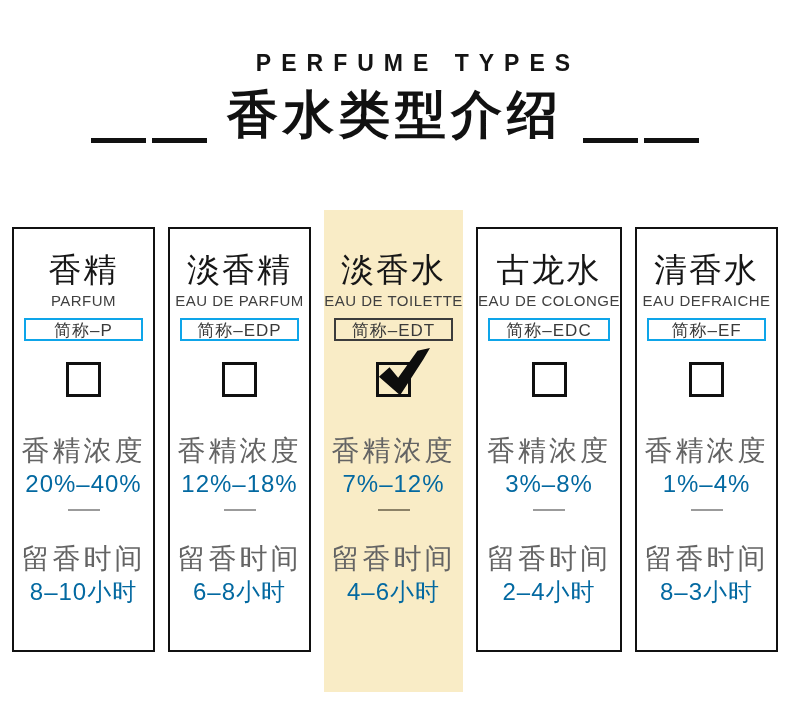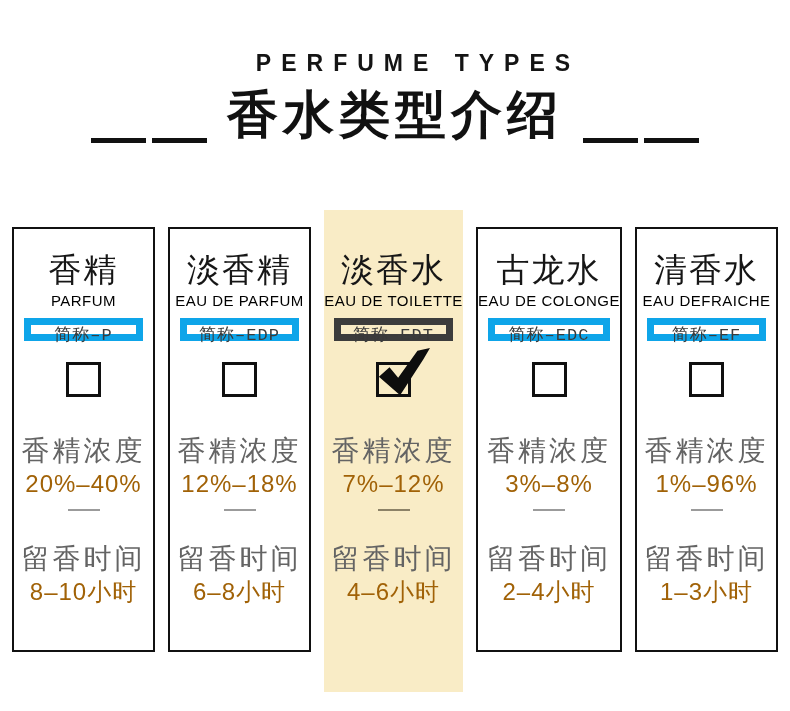--- a/index.html
+++ b/index.html
@@ -62,36 +62,35 @@
   .name-cn {
     font-size: 33px;
     color: #161616;
     letter-spacing: 2px;
     line-height: 38px;
     font-weight: 500;
   }
   .name-en {
     margin-top: 3px;
     font-size: 15px;
-    color: #000000;
+    color: #404040;
     letter-spacing: 0.5px;
     line-height: 18px;
     white-space: nowrap;
   }
   .abbr-box {
     margin: 8px auto 16px;
     width: 86%;
     height: 23px;
-    border: 7px solid #0ea5e9;
+    border: 2px solid #0ea5e9;
     font-size: 17px;
     color: #3a3a3a;
     line-height: 21px;
     letter-spacing: 1px;
     background: transparent;
-    font-family: Liberation Mono, monospace;
   }
   .col.highlight .abbr-box { border-color: #3c3c3c; }
   .checkbox {
     margin: 21px auto 0;
     width: 35px; height: 35px;
     border: 3px solid #101010;
     position: relative;
     background: transparent;
   }
   .check-icon {
@@ -102,21 +101,21 @@
   .conc-label, .dur-label {
     font-size: 28px;
     color: #646464;
     letter-spacing: 3px;
     line-height: 25px;
   }
   .conc-label { margin-top: 41px; }
   .conc-value, .dur-value {
     margin-top: 7px;
     font-size: 24px;
-    color: #a16207;
+    color: #0369a1;
     letter-spacing: 1px;
     line-height: 28px;
   }
   .divider {
     width: 32px; height: 2px;
     background: #9b9b9b;
     margin: 11px auto 0;
   }
   .col.highlight .divider { background: #8c8267; }
   .dur-label { margin-top: 35px; }
@@ -192,19 +191,19 @@
     <div class="dur-label">留香时间</div>
     <div class="dur-value">2–4小时</div>
   </div>
 
   <div class="col">
     <div class="name-cn">清香水</div>
     <div class="name-en">EAU DEFRAICHE</div>
     <div class="abbr-box">简称–EF</div>
     <div class="checkbox"></div>
     <div class="conc-label">香精浓度</div>
-    <div class="conc-value">1%–96%</div>
-    <div class="divider"></div>
-    <div class="dur-label">留香时间</div>
-    <div class="dur-value">1–3小时</div>
+    <div class="conc-value">1%–4%</div>
+    <div class="divider"></div>
+    <div class="dur-label">留香时间</div>
+    <div class="dur-value">8–3小时</div>
   </div>
 
 </div>
 
 </body></html>

